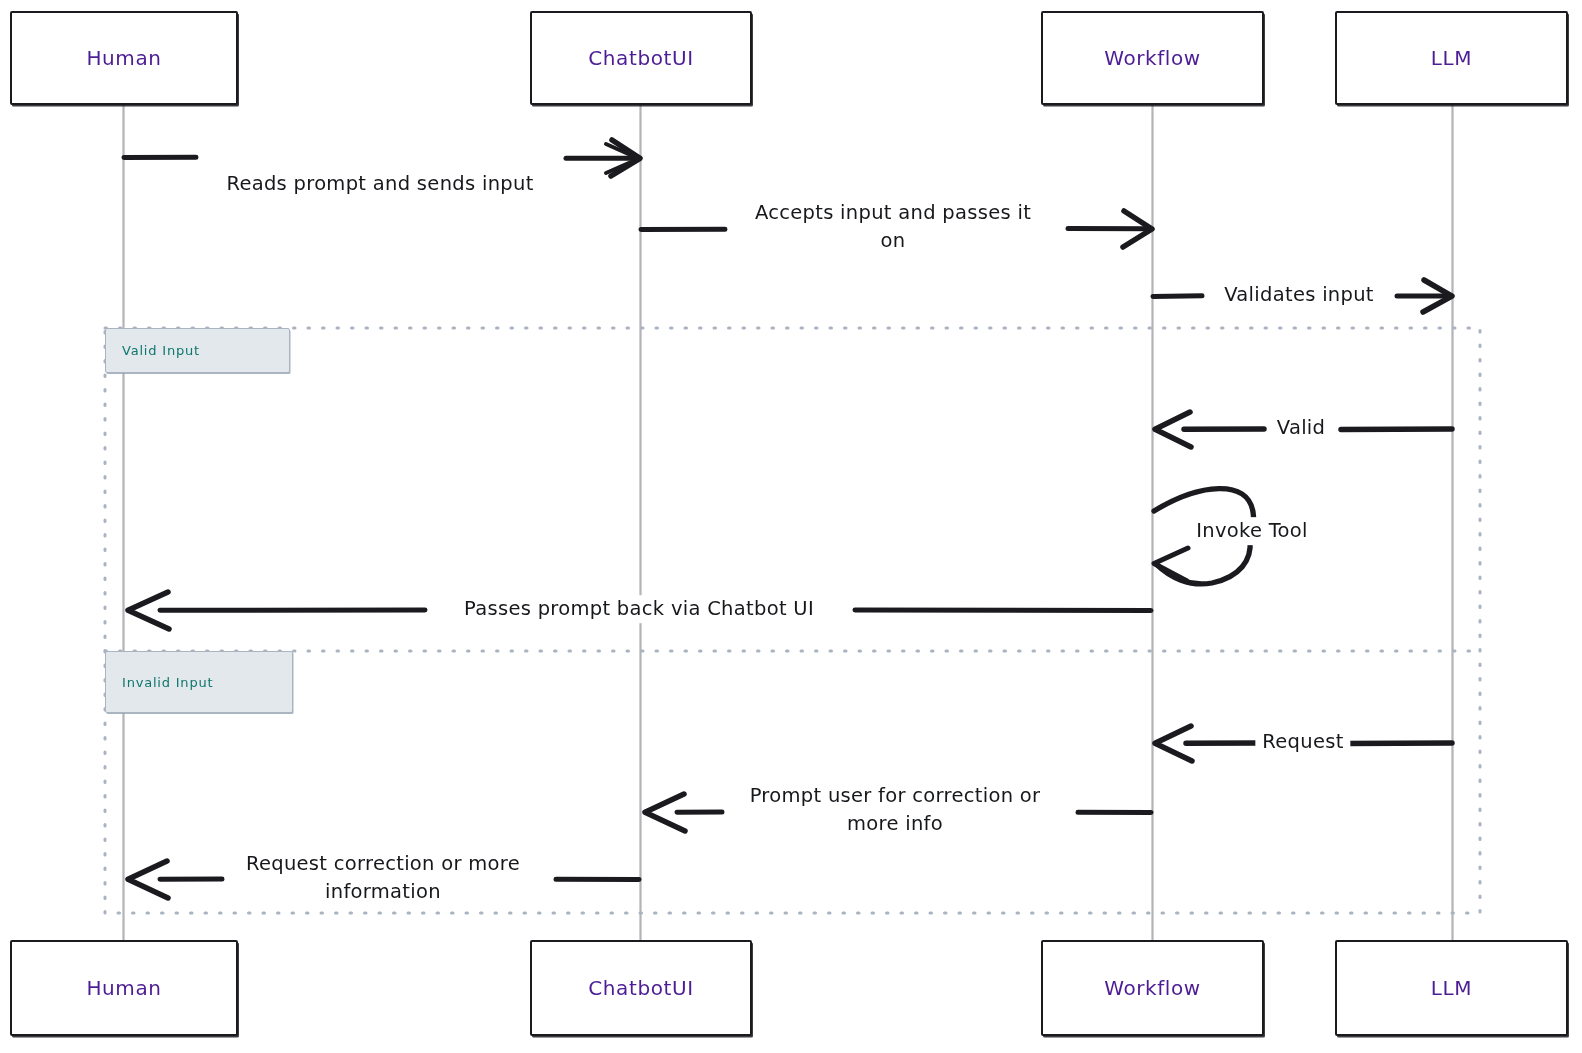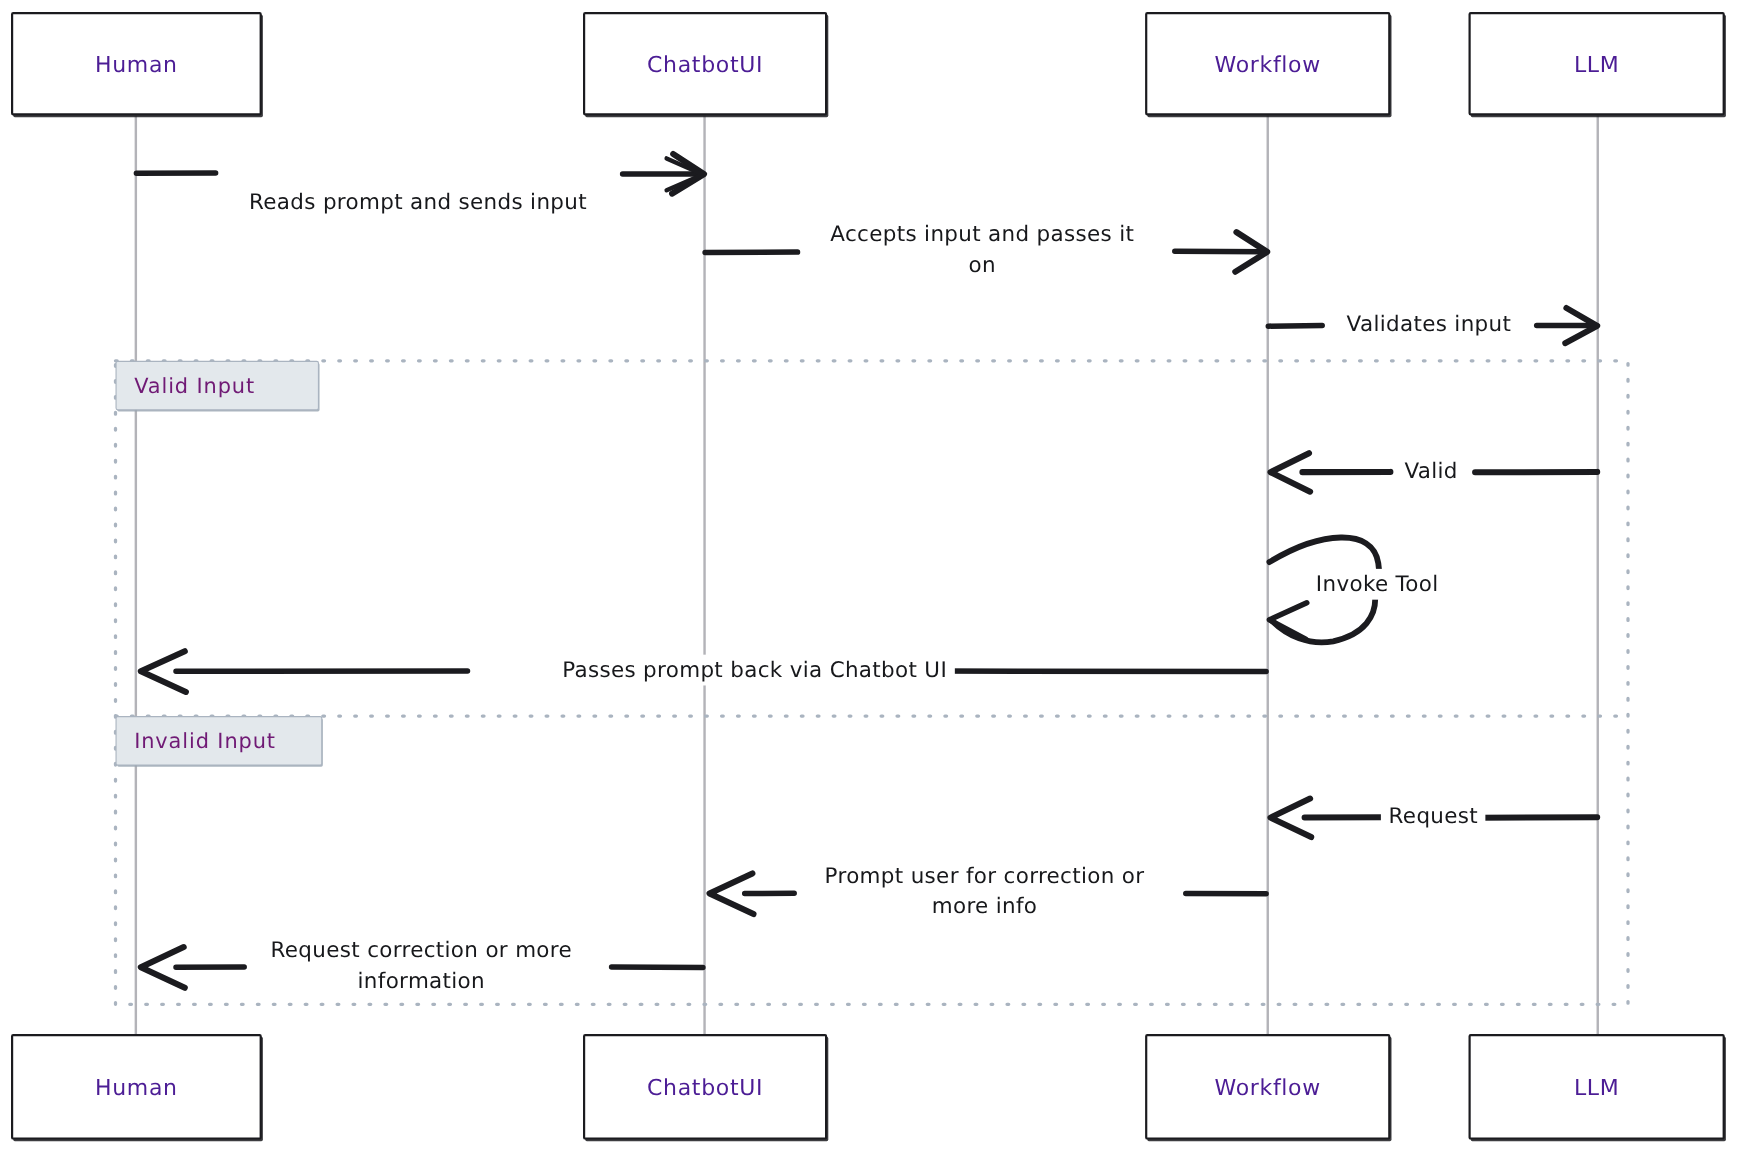--- a/index.html
+++ b/index.html
@@ -50,23 +50,23 @@
     background: #e3e8ec;
     border: 1.6px solid #aab4c0;
     border-radius: 2px;
     display: flex;
     align-items: center;
     padding: 0 16px;
     box-shadow: 1px 1.5px 0 -0.5px rgba(150,162,175,0.8);
   }
   .frag-label span {
     font-family: "DejaVu Sans", sans-serif;
-    font-size: 19px;
+    font-size: 13px;
     letter-spacing: 0.8px;
-    color: #701a75;
+    color: #0f766e;
     white-space: nowrap;
   }
   .msg-label {
     position: absolute;
     font-family: "DejaVu Sans", sans-serif;
     font-size: 19.5px;
     letter-spacing: 0.3px;
     color: #17181b;
     text-align: center;
     line-height: 1.42;
@@ -186,36 +186,36 @@
   </div>
 
   <div class="participant-box" style="left:1335px; top:940px; width:233px; height:96px;">
     <span class="participant-label">LLM</span>
   </div>
 
   <div class="frag-label" style="left:105px; top:328px; width:185px; height:45px;">
     <span>Valid Input</span>
   </div>
 
-  <div class="frag-label" style="left:105px; top:651px; width:188px; height:45px;">
+  <div class="frag-label" style="left:105px; top:651px; width:188px; height:62px;">
     <span>Invalid Input</span>
   </div>
 
   <div class="msg-label" style="left:380px; top:168px;margin-top:16px;">Reads prompt and sends input</div>
 
   <div class="msg-label" style="left:893px; top:227px;">Accepts input and passes it
 on</div>
 
   <div class="msg-label" style="left:1299px; top:295px;">Validates input</div>
 
   <div class="msg-label" style="left:1301px; top:428px;">Valid</div>
 
   <div class="msg-label" style="left:1252px; top:531px;">Invoke Tool</div>
 
-  <div class="msg-label" style="left:639px; top:609px;margin-left:47px;">Passes prompt back via Chatbot UI</div>
+  <div class="msg-label" style="left:639px; top:609px;">Passes prompt back via Chatbot UI</div>
 
   <div class="msg-label" style="left:1303px; top:742px;">Request</div>
 
   <div class="msg-label" style="left:895px; top:810px;">Prompt user for correction or
 more info</div>
 
   <div class="msg-label" style="left:383px; top:878px;">Request correction or more
 information</div>
 
 </div>

